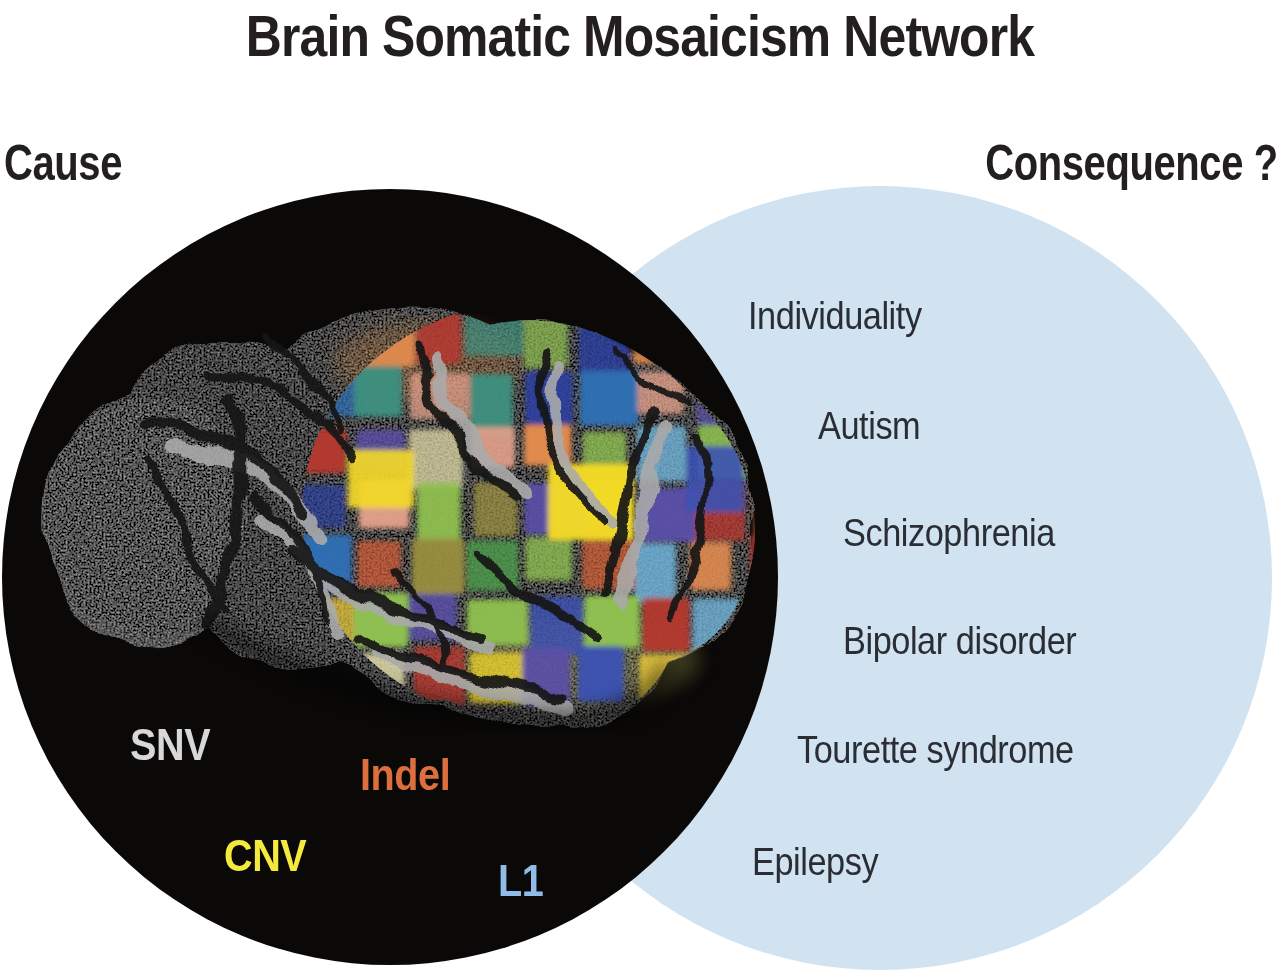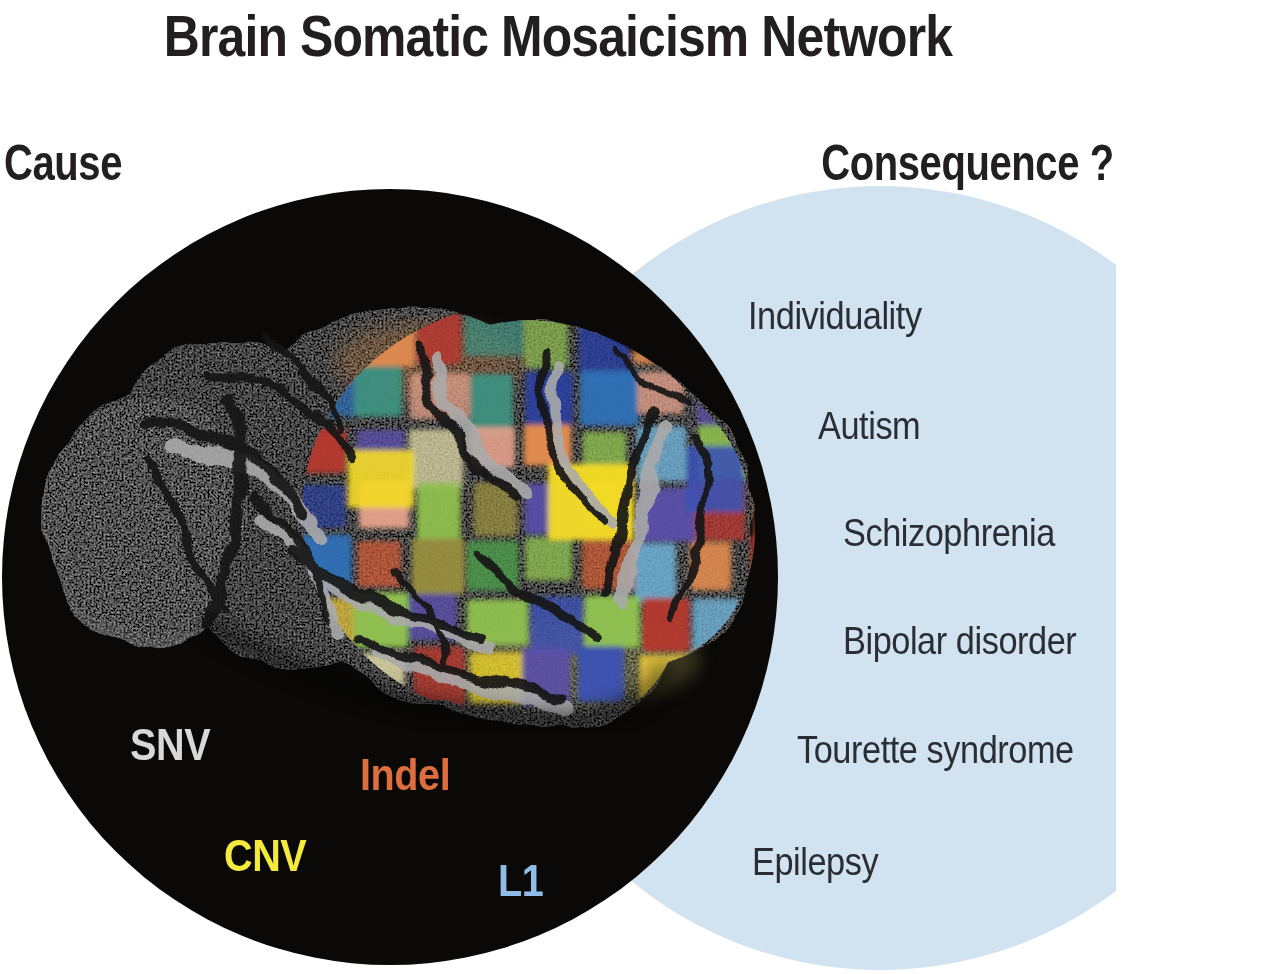--- a/index.html
+++ b/index.html
@@ -1,17 +1,17 @@
 <!DOCTYPE html>
 <html><head>
 <meta charset="utf-8">
 <style>
   html,body{margin:0;padding:0;}
   body{font-family:"Liberation Sans","DejaVu Sans",sans-serif;}
-  .canvas{position:relative;width:1116px;height:974px;overflow:hidden;background:#fff;}
+  .canvas{position:relative;width:1280px;height:974px;overflow:hidden;background:#fff;}
 
   .figure-title{
     position:absolute;left:0;right:0;top:2px;margin:0;
     text-align:center;font-size:58px;font-weight:bold;letter-spacing:-1px;
     transform:scaleX(.86);transform-origin:center top;white-space:nowrap;
   }
   .heading{
     position:absolute;top:134px;margin:0;font-size:50px;font-weight:bold;
     letter-spacing:-.5px;white-space:nowrap;
   }

